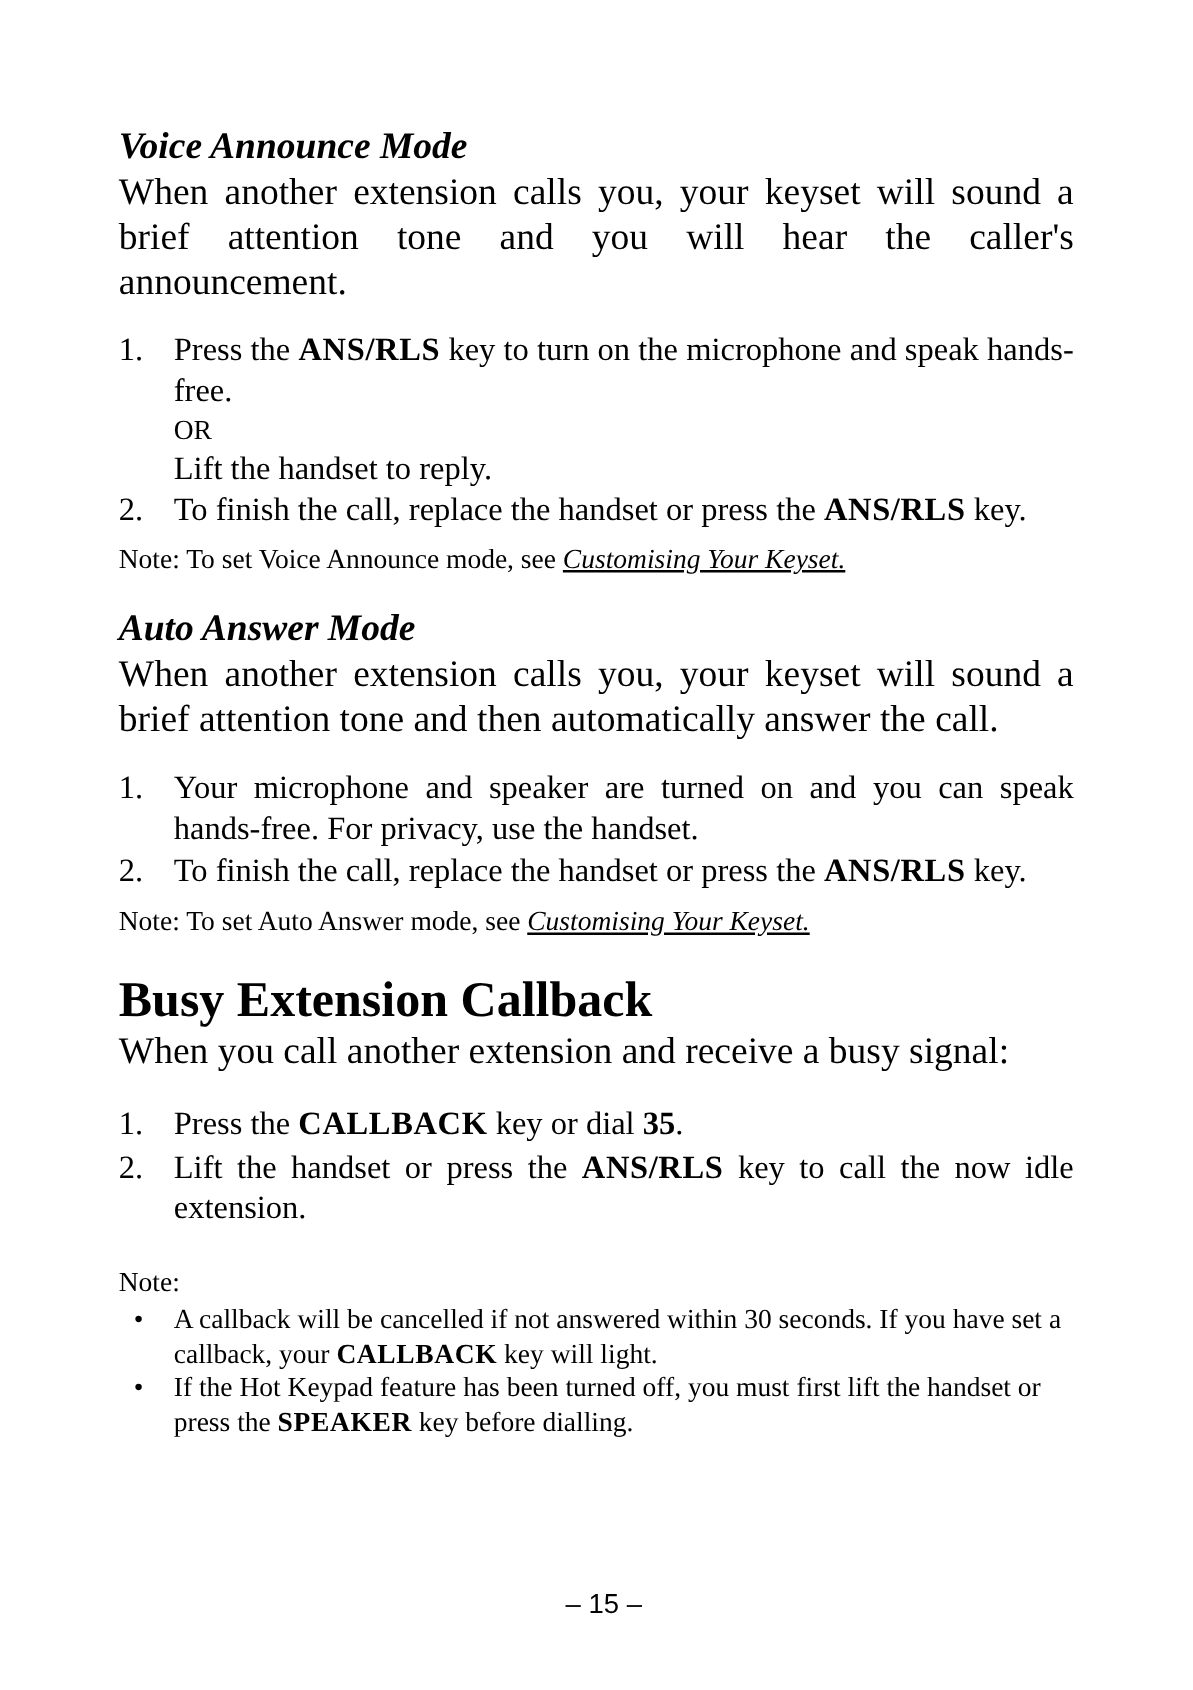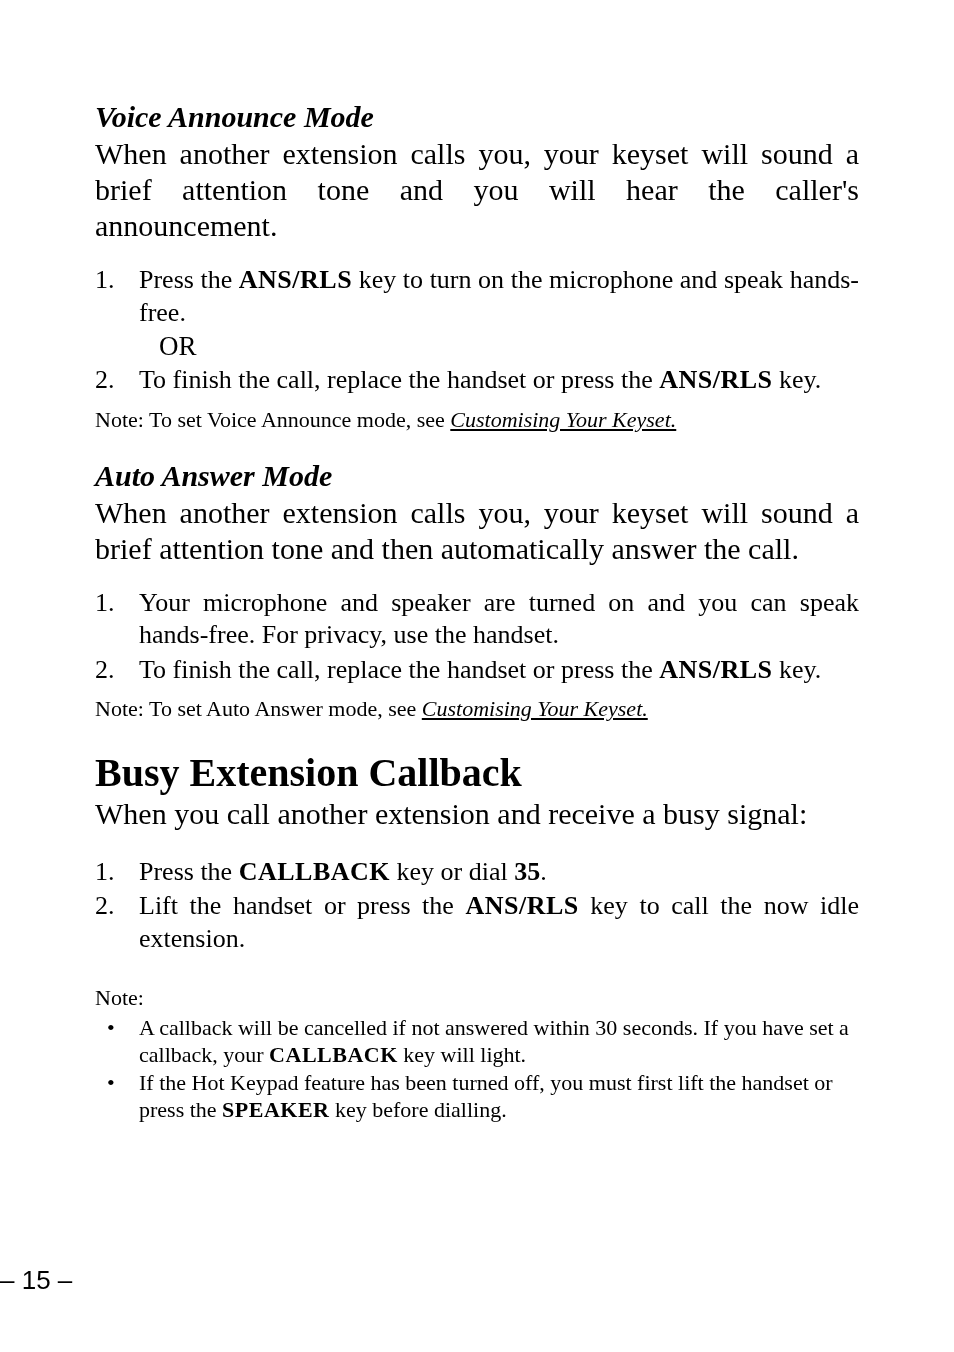--- a/index.html
+++ b/index.html
@@ -40,22 +40,22 @@
     }
     .list-num {
       width: 44px;
       flex-shrink: 0;
     }
     .list-content {
       flex: 1;
       text-align: justify;
     }
     .or-text {
-      font-size: 27px;
-      margin-left: 64px;
+      font-size: 22px;
+      margin-left: 44px;
       margin-top: 2px;
       margin-bottom: 2px;
     }
     .sub-line {
       font-size: 26px;
       margin-left: 44px;
       line-height: 1.25;
       text-align: justify;
     }
     .note-text {
@@ -93,41 +93,43 @@
       flex-shrink: 0;
       text-align: left;
       padding-left: 12px;
     }
     .bullet-content {
       flex: 1;
     }
     .page-num {
       position: absolute;
       bottom: 56px;
-      left: 0;
+      left: 12px;
       right: 0;
-      font-size: 26px;
+      text-align: center;
+      font-size: 22px;
       font-family: Arial, Helvetica, sans-serif;
     }
     .spacer-sm { height: 20px; }
   </style>
 </head>
 <body>
 
 <div class="section-heading">Voice Announce Mode</div>
 <div class="body-text">When another extension calls you, your keyset will sound a brief attention tone and you will hear the caller's announcement.</div>
 
 <div class="list">
   <div class="list-item">
     <div class="list-num">1.</div>
     <div class="list-content">
       <span>Press the </span><span class="smallcaps">ANS/RLS</span><span> key to turn on the microphone and speak hands-free.</span>
     </div>
   </div>
   <div class="or-text">OR</div>
+  <div class="sub-line">Lift the handset to reply.</div>
   <div class="list-item">
     <div class="list-num">2.</div>
     <div class="list-content">
       <span>To finish the call, replace the handset or press the </span><span class="smallcaps">ANS/RLS</span><span> key.</span>
     </div>
   </div>
 </div>
 
 <div class="note-text">
   <span>Note: To set Voice Announce mode, see </span><span class="italic">Customising Your Keyset.</span>

